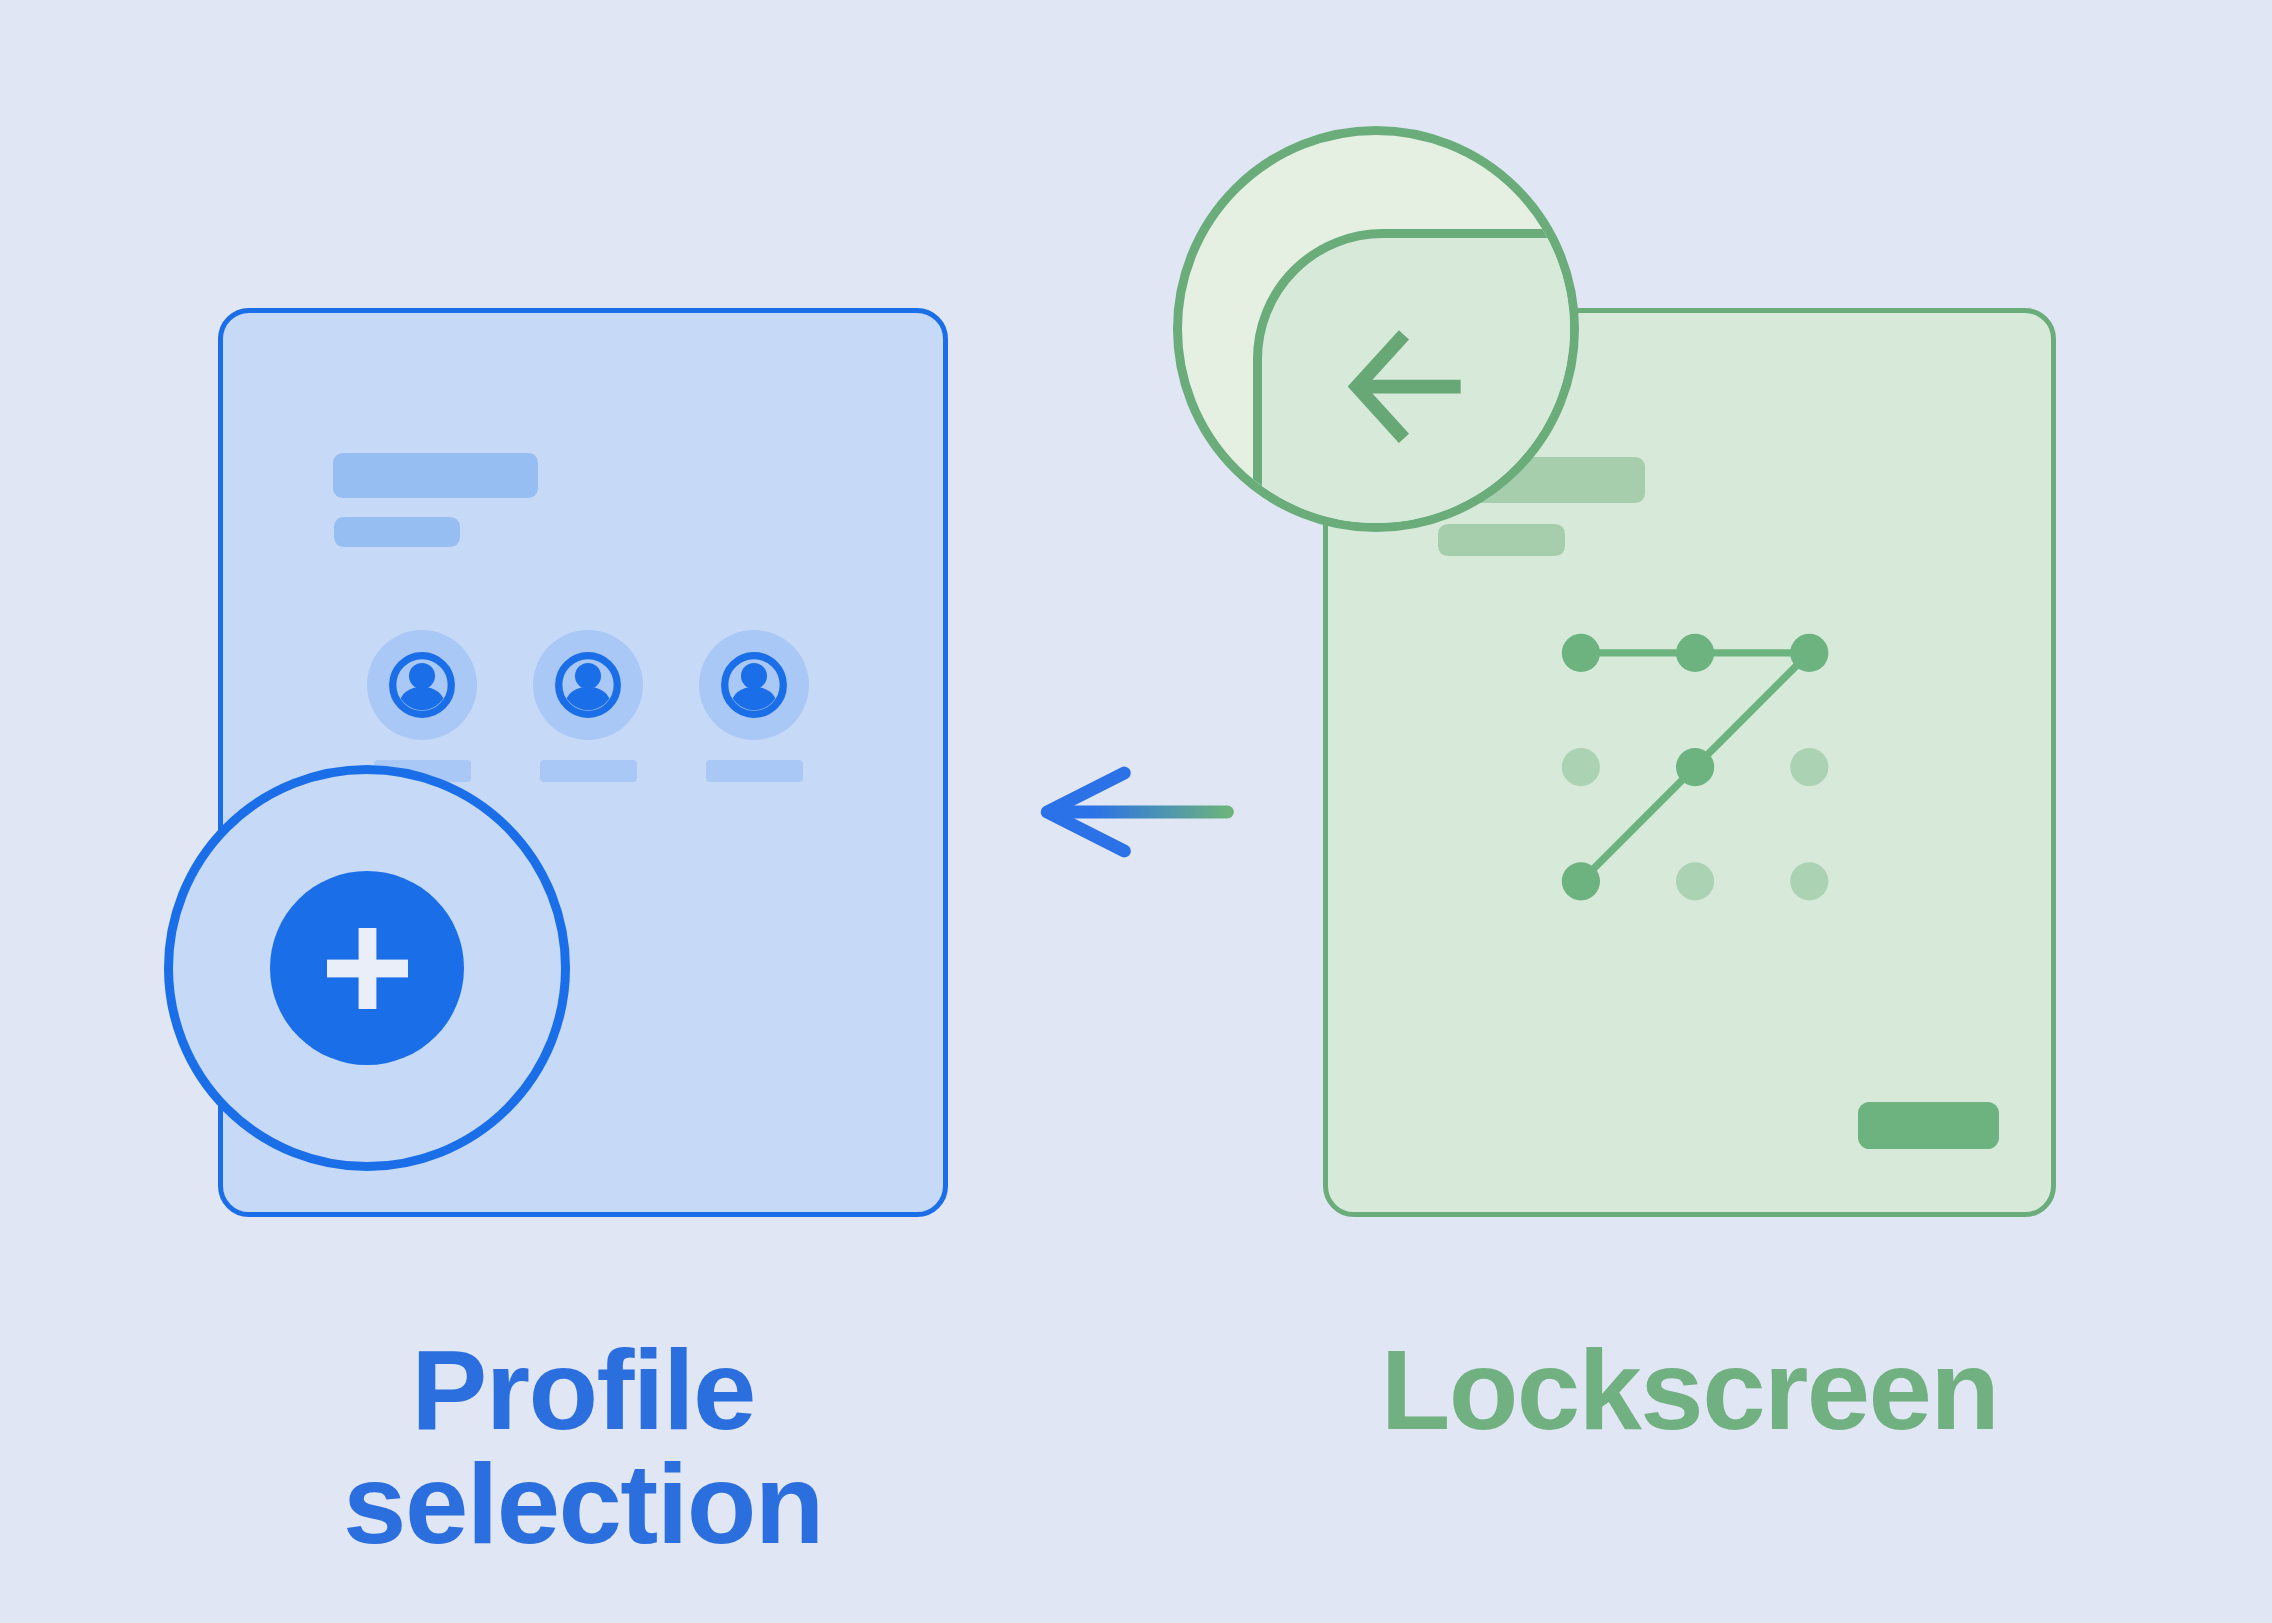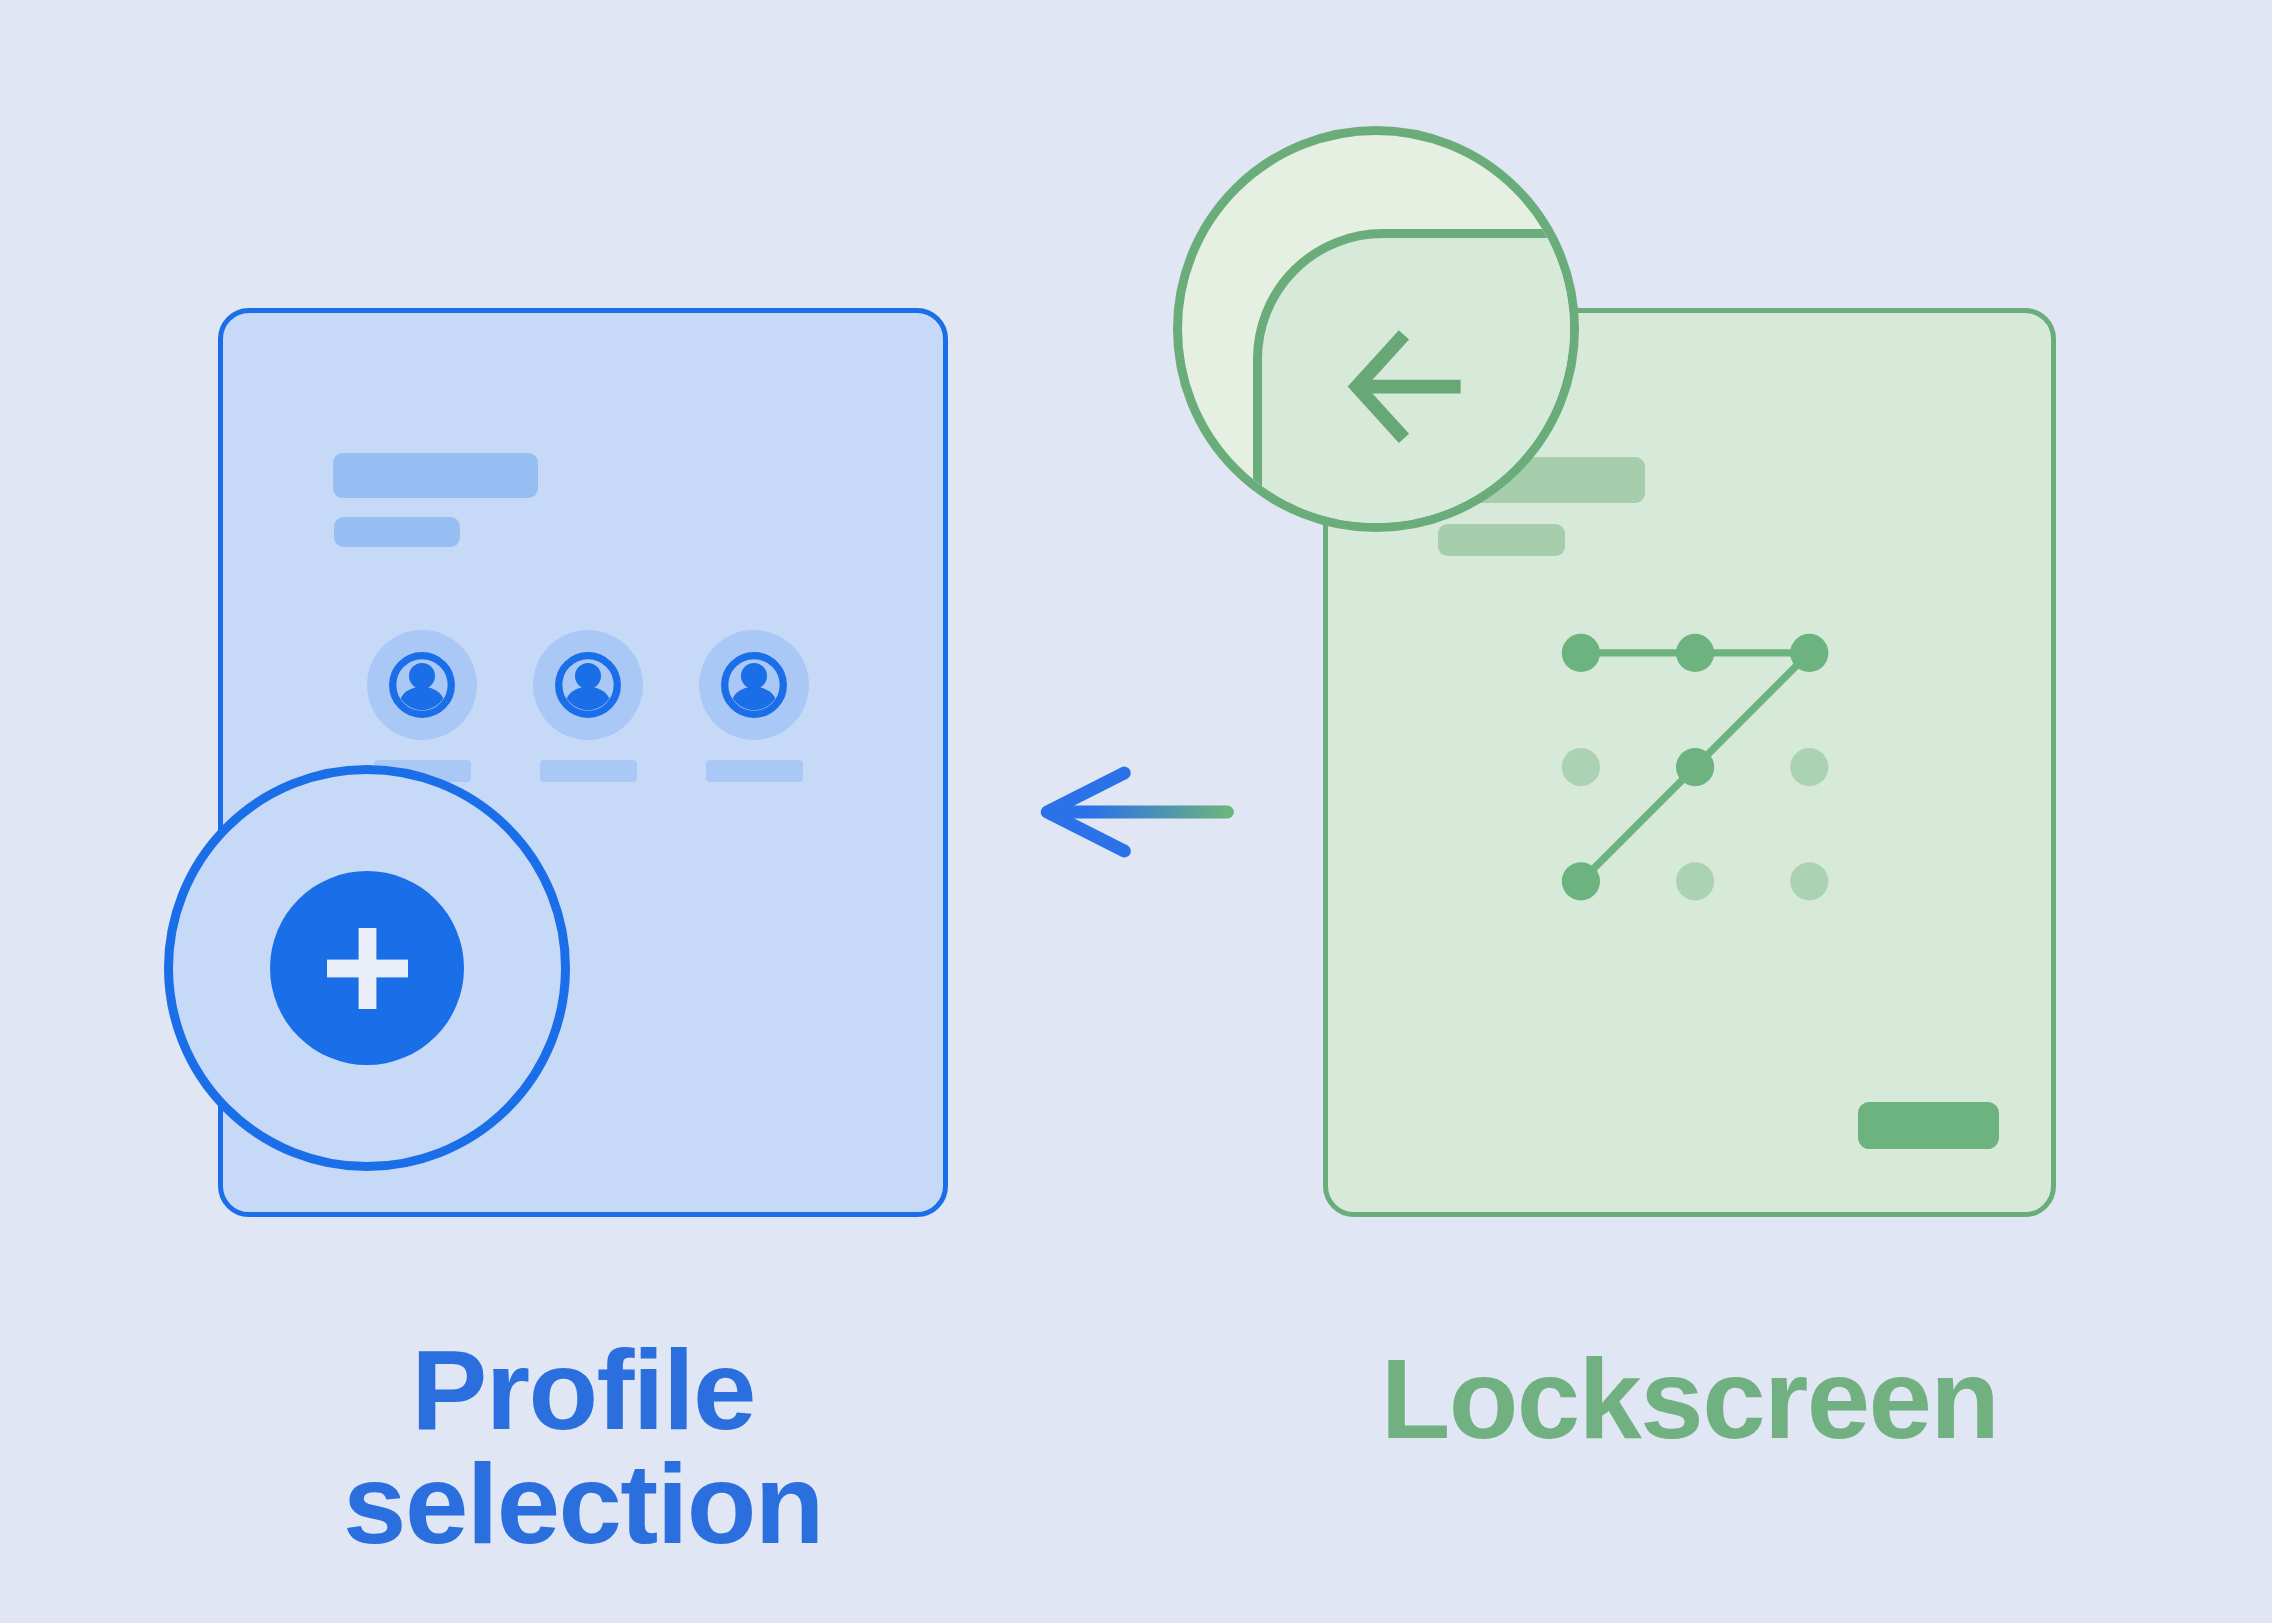--- a/index.html
+++ b/index.html
@@ -59,21 +59,21 @@
   #flow-arrow .shaft{fill:none;stroke:url(#flow-grad);stroke-width:16px;stroke-linecap:round;}
   #flow-arrow .head{fill:none;stroke:var(--arrow-head);stroke-width:16px;
                     stroke-linecap:round;stroke-linejoin:round;}
   .grad-head{stop-color:var(--arrow-head);}
   .grad-tail{stop-color:var(--arrow-tail);}
 
   
   .screen-label{position:absolute;top:1333px;font-size:114px;font-weight:bold;
                 letter-spacing:-1.6px;text-align:center;line-height:1;}
   #label-profile{left:218px;width:730px;color:var(--blue-label);}
-  #label-lockscreen{left:1323px;width:733px;color:var(--green-label);margin-top:9px;}
+  #label-lockscreen{left:1323px;width:733px;color:var(--green-label);}
 </style>
 </head>
 <body>
 
 <svg width="0" height="0" style="position:absolute">
   <defs>
     <clipPath id="person-clip">
         <circle cx="43" cy="43" r="31"></circle>
       </clipPath>
   </defs>

